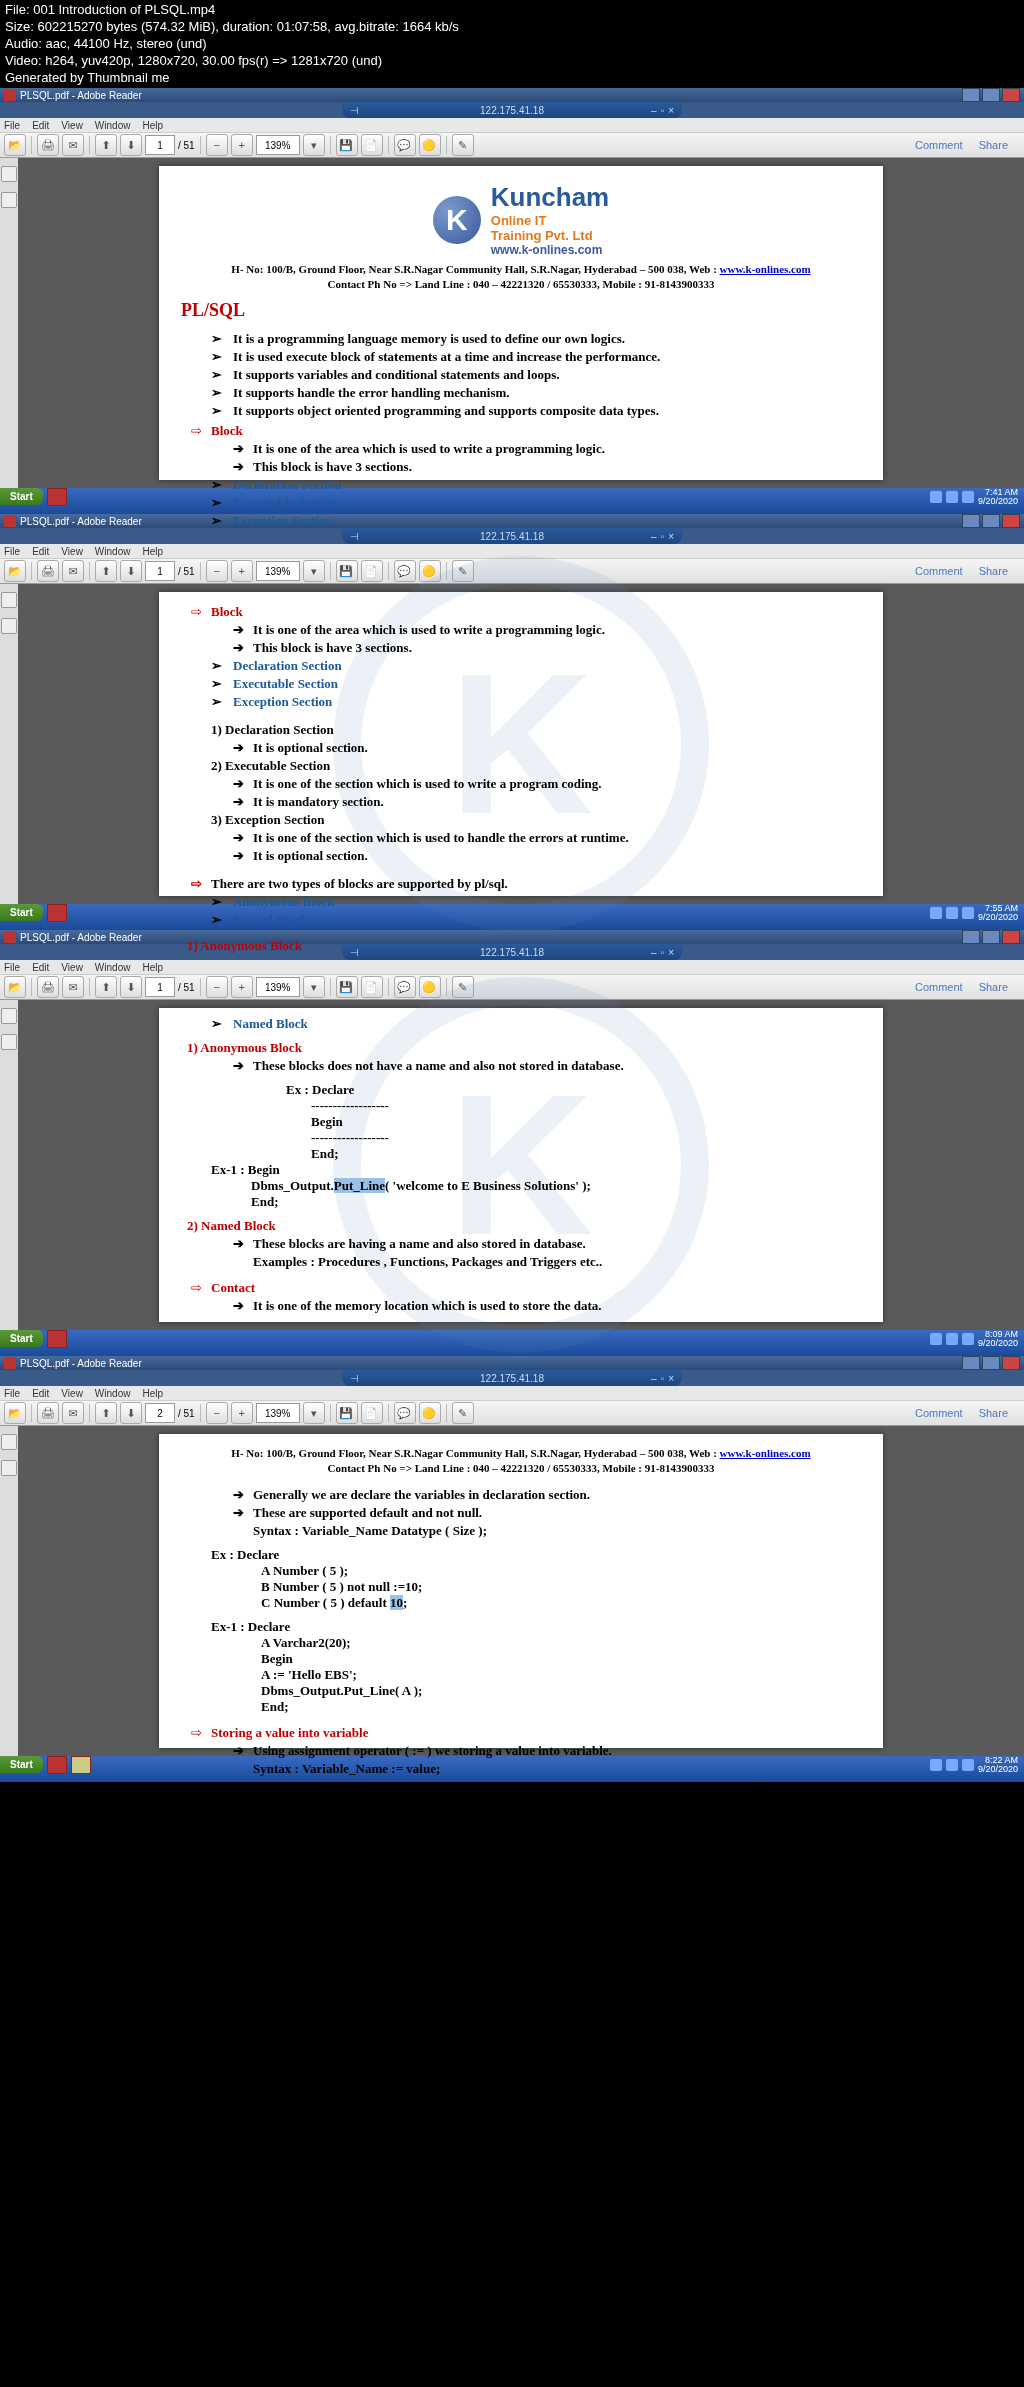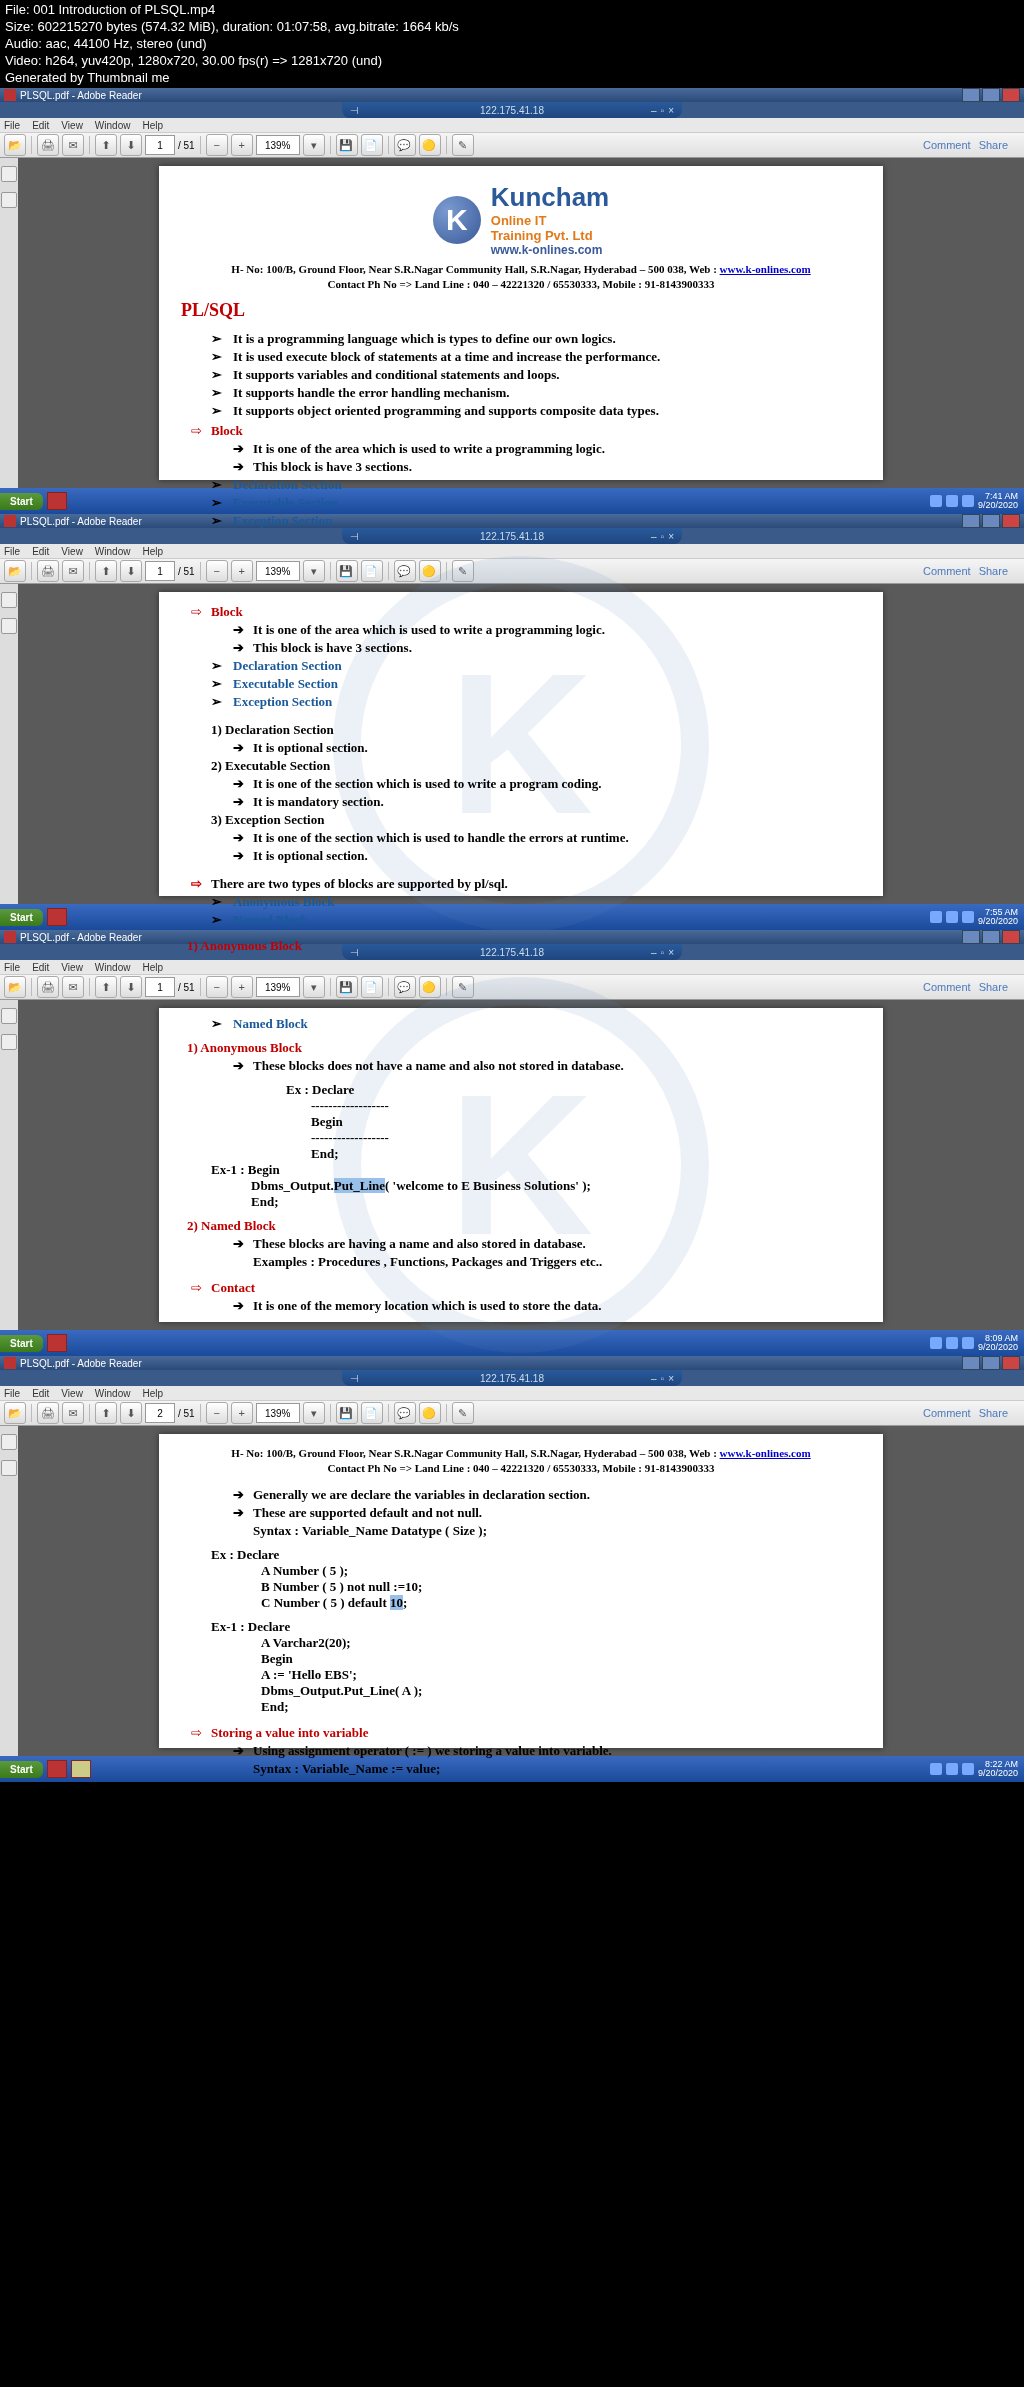--- a/index.html
+++ b/index.html
@@ -12,21 +12,21 @@
 .reader-chrome .title{flex:0 0 auto}
 .reader-chrome .spacer{flex:1}
 .reader-chrome .wbtns{display:flex;gap:2px}
 .reader-chrome .wbtn{width:16px;height:12px;background:#6a8abf;border:1px solid #345;display:inline-block}
 .menu-bar{background:#e8e8e8;height:14px;display:flex;align-items:center;padding:0 4px;font-size:10px;color:#333;gap:12px;border-bottom:1px solid #ccc}
 .toolbar{background:linear-gradient(#f5f5f5,#e0e0e0);height:24px;display:flex;align-items:center;padding:0 4px;gap:3px;border-bottom:1px solid #999}
 .tbtn{width:20px;height:20px;background:linear-gradient(#fff,#ddd);border:1px solid #aaa;border-radius:3px;display:flex;align-items:center;justify-content:center;font-size:11px;color:#555}
 .tsep{width:1px;height:18px;background:#bbb;margin:0 2px}
 .pagein{width:24px;height:16px;border:1px solid #999;background:#fff;font-size:10px;text-align:center}
 .zoomin{width:38px;height:16px;border:1px solid #999;background:#fff;font-size:10px;text-align:center}
-.toolbar .right{margin-left:auto;display:flex;gap:8px;padding-right:12px}
+.toolbar .right{margin-left:auto;display:flex;gap:16px;padding-right:12px}
 .linkish{color:#4a7abf;font-size:11px}
 .doc-area{background:#5a5a5a;display:flex;position:relative}
 .side-tabs{width:18px;background:#ddd;display:flex;flex-direction:column;align-items:center;padding-top:8px;gap:10px}
 .side-tabs .tab{width:14px;height:14px;background:#eee;border:1px solid #999;border-radius:2px}
 .page-wrap{flex:1;padding:8px 18px;display:flex;justify-content:center}
 .page{background:#fff;width:680px;box-shadow:0 0 6px rgba(0,0,0,.5);padding:10px 22px;font-family:'Times New Roman',serif;font-size:13px;color:#000;position:relative;min-height:100px}
 .watermark{position:absolute;top:50%;left:50%;transform:translate(-50%,-50%);width:320px;height:320px;border:28px solid rgba(100,140,190,.12);border-radius:50%;pointer-events:none}
 .watermark::after{content:'K';position:absolute;top:50%;left:50%;transform:translate(-50%,-50%);font-size:200px;font-weight:bold;color:rgba(100,140,190,.12);font-family:Arial}
 .logo-row{display:flex;align-items:center;justify-content:center;gap:10px;margin:6px 0}
 .logo-k{width:48px;height:48px;background:radial-gradient(circle at 30% 30%,#7a9ad0,#3a5a9a);border-radius:50%;display:flex;align-items:center;justify-content:center;color:#fff;font-size:30px;font-weight:bold;font-family:Arial}
@@ -40,21 +40,21 @@
 .bul{list-style:none;padding:0;margin:4px 0}
 .bul li{padding-left:52px;position:relative;margin:2px 0;font-weight:bold}
 .bul li::before{content:'➢';position:absolute;left:30px}
 .arr-li{padding-left:72px;position:relative;margin:2px 0;font-weight:bold}
 .arr-li::before{content:'➔';position:absolute;left:52px;font-family:Arial}
 .sub-blue{padding-left:52px;position:relative;margin:2px 0;font-weight:bold;color:#1a5a9a}
 .sub-blue::before{content:'➢';position:absolute;left:30px;color:#000}
 .darrow{padding-left:30px;position:relative;margin:2px 0}
 .darrow::before{content:'⇨';position:absolute;left:10px;color:#c00}
 .numit{padding-left:30px;position:relative;margin:2px 0;font-weight:bold}
-.taskbar{background:linear-gradient(#3a6ac0,#1a4a9a);height:26px;display:flex;align-items:center;padding:0;color:#fff;font-size:10px}
+.taskbar{background:linear-gradient(#3a6ac0,#1a4a9a);height:26px;display:flex;align-items:flex-start;padding:0;color:#fff;font-size:10px}
 .start{background:linear-gradient(#5a9a3a,#3a7a1a);padding:3px 10px;font-weight:bold;border-radius:0 6px 6px 0}
 .task-icon{width:18px;height:16px;margin-left:4px;background:#b33;border:1px solid #822}
 .task-icon.y{background:#cc8}
 .tray{margin-left:auto;display:flex;align-items:center;gap:4px;padding-right:6px;font-size:9px}
 .tray-ic{width:12px;height:12px;background:#7af;border-radius:2px}
 .clock{text-align:right;line-height:1;font-size:9px}
 .content{position:relative;z-index:1}
 .hl{background:#99c0e8}
 </style>
 </head>
@@ -138,21 +138,21 @@
       <div class="logo-text">
         <div class="k1">Kuncham</div>
         <div><span class="k2">Online IT</span><br><span class="k2">Training Pvt. Ltd</span></div>
         <div class="k3">www.k-onlines.com</div>
       </div>
     </div>
     <div class="addr"><span>H- No: 100/B, Ground Floor, Near S.R.Nagar Community Hall, S.R.Nagar, Hyderabad – 500 038,  Web : </span><a>www.k-onlines.com</a></div>
     <div class="addr">Contact Ph No =&gt;   Land Line : 040 – 42221320 / 65530333, Mobile : 91-8143900333</div>
     <div class="h-red" style="font-size:18px;margin:10px 0">PL/SQL</div>
     <ul class="bul">
-      <li>It is a programming language which is types to define our own logics.</li>
+      <li>It is a programming language memory is used to define our own logics.</li>
       <li>It is used execute block of statements at a time and increase the performance.</li>
       <li>It supports variables and conditional statements and loops.</li>
       <li>It supports handle the error handling mechanism.</li>
       <li>It supports object oriented programming and supports composite data types.</li>
     </ul>
     <div class="darrow"><span class="h-red">Block</span></div>
     <div class="arr-li">It is one of the area which is used to write a programming logic.</div>
     <div class="arr-li">This block is have 3 sections.</div>
     <div class="sub-blue">Declaration Section</div>
     <div class="sub-blue">Executable Section</div>

